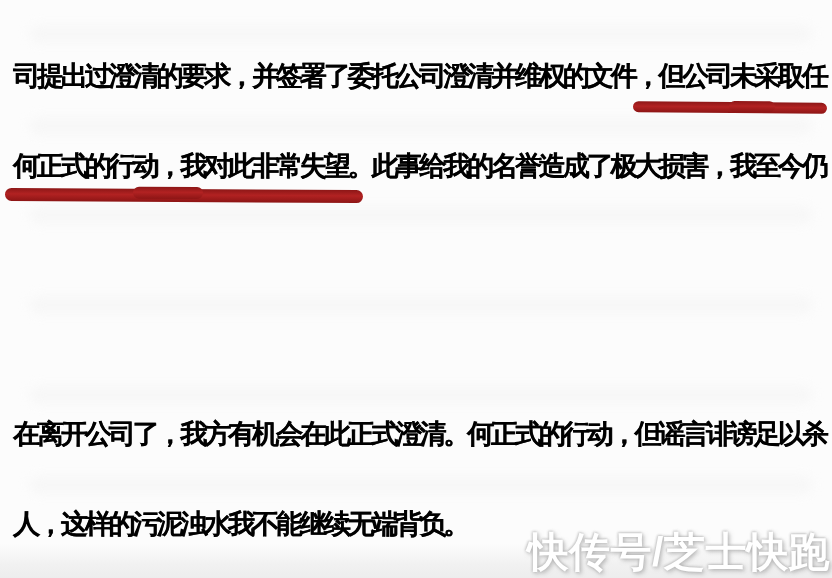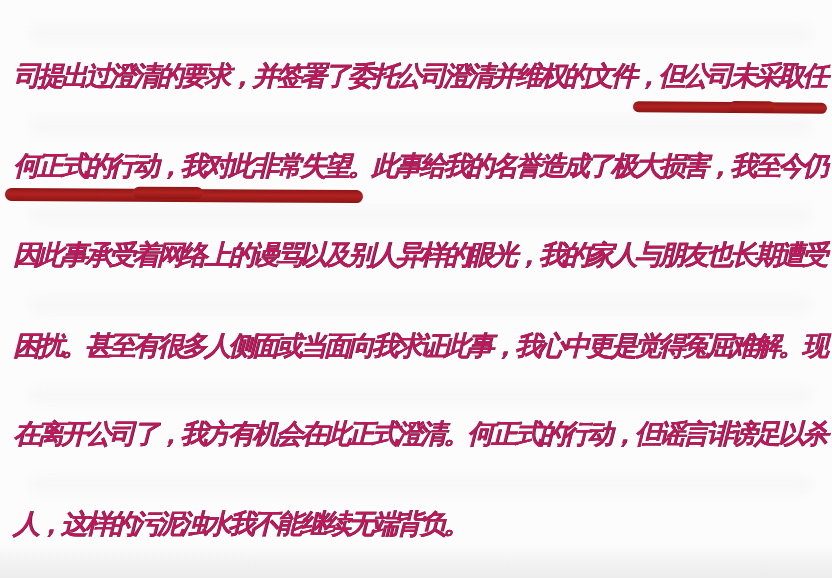--- a/index.html
+++ b/index.html
@@ -34,23 +34,22 @@
   .ghost.g6 { top: 477px; }
 
   .line {
     position: absolute;
     left: 13px;
     white-space: nowrap;
     font-size: 27px;
     line-height: 27px;
     font-weight: 700;
     letter-spacing: -3.1px;
-    color: #be185d;
+    color: #000000;
     text-shadow: 0.4px 0 0 #1f1f1f;
-    font-style: italic;
   }
   .line.l1 { top: 63px; }
   .line.l2 { top: 153px; }
   .line.l3 { top: 242px; }
   .line.l4 { top: 333px; }
   .line.l5 { top: 421px; }
   .line.l6 { top: 511px; text-align: center; }
 
   
   .redline {
@@ -125,23 +124,22 @@
 
   <div class="ghost g1"></div>
   <div class="ghost g2"></div>
   <div class="ghost g3"></div>
   <div class="ghost g4"></div>
   <div class="ghost g5"></div>
   <div class="ghost g6"></div>
 
   <div class="line l1">司提出过澄清的要求，并签署了委托公司澄清并维权的文件，但公司未采取任</div>
   <div class="line l2">何正式的行动，我对此非常失望。此事给我的名誉造成了极大损害，我至今仍</div>
-  <div class="line l3">因此事承受着网络上的谩骂以及别人异样的眼光，我的家人与朋友也长期遭受</div>
-  <div class="line l4">困扰。甚至有很多人侧面或当面向我求证此事，我心中更是觉得冤屈难解。现</div>
   <div class="line l5">在离开公司了，我方有机会在此正式澄清。何正式的行动，但谣言诽谤足以杀</div>
   <div class="line l6">人，这样的污泥浊水我不能继续无端背负。</div>
 
   <div class="redline u1"></div>
   <div class="redline u2"></div>
 
   <div class="bottom-band"></div>
+  <div class="watermark">快传号/芝士快跑</div>
 
 </div>
 
 </body></html>

